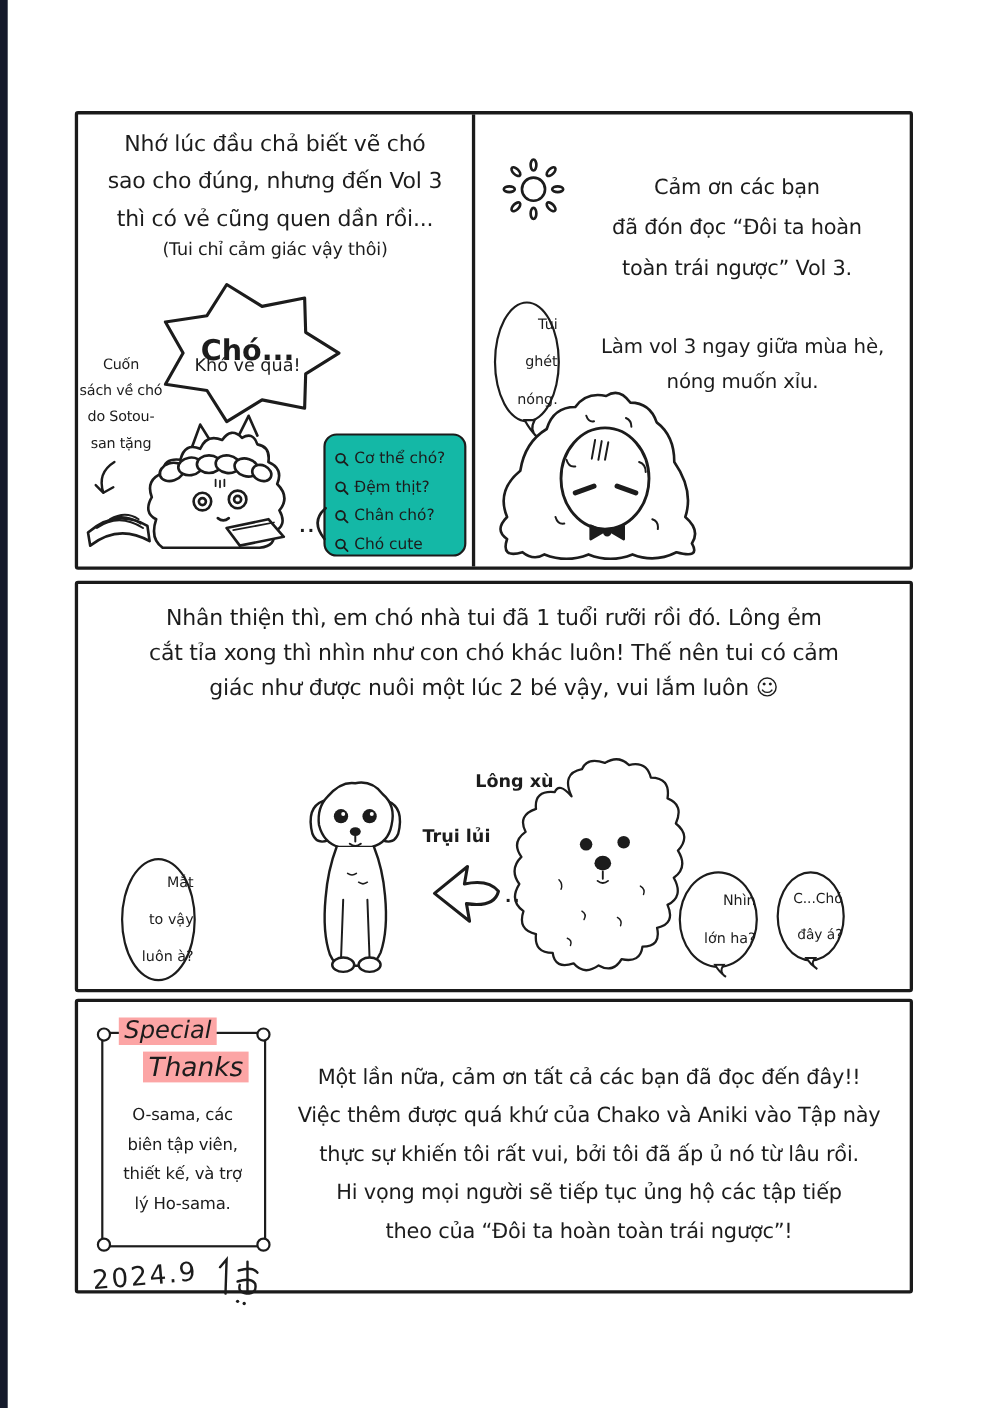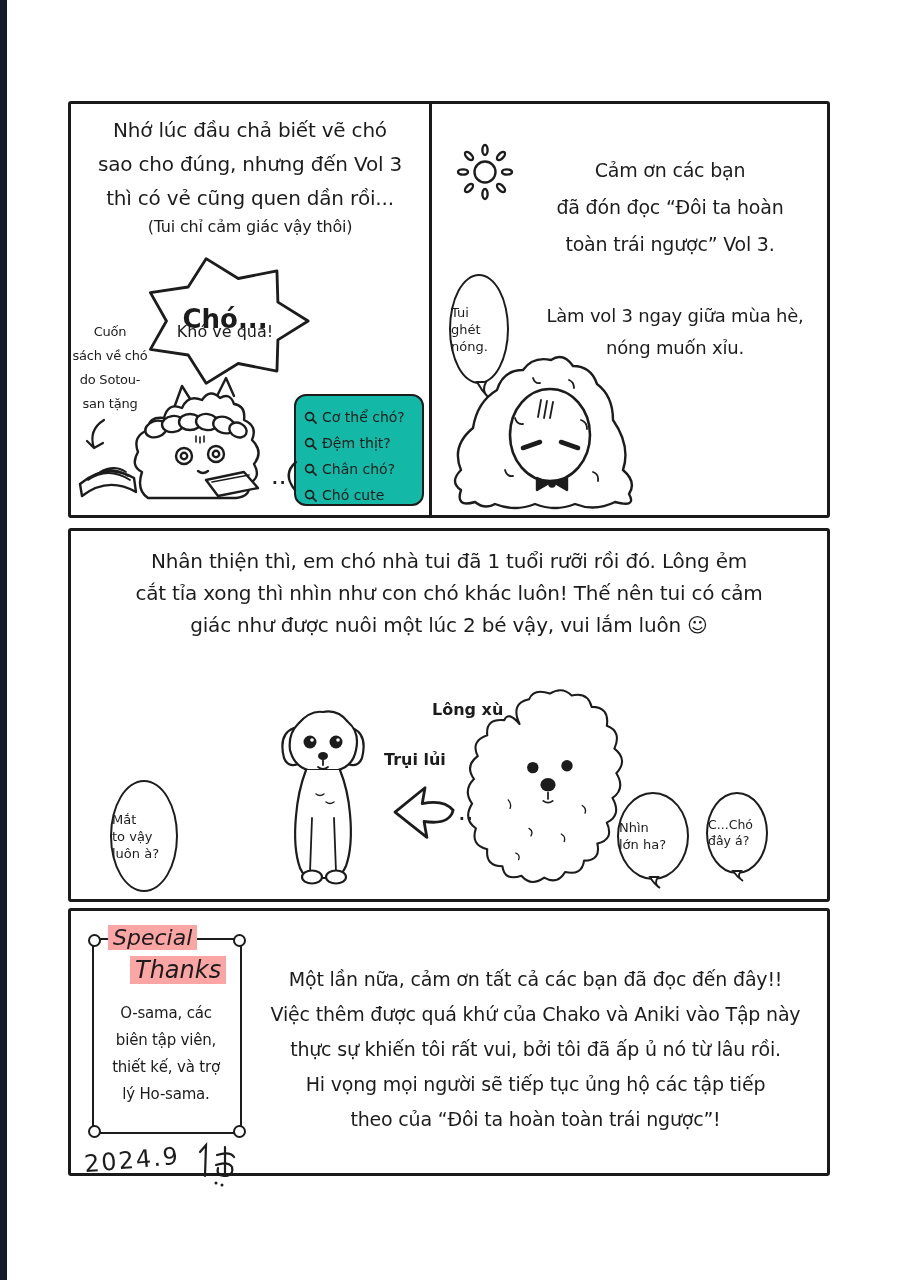--- a/index.html
+++ b/index.html
@@ -5,22 +5,22 @@
   html,body{margin:0;padding:0;background:#fff;}
   .page{position:relative;width:900px;height:1280px;background:#fff;overflow:hidden;
         font-family:"DejaVu Sans",sans-serif;color:#1c1c1c;}
   .edge{position:absolute;background:#151a2b;}
   .panel{position:absolute;border:3px solid #1a1a1a;border-radius:3px;background:#fff;box-sizing:border-box;}
   .divider-v{position:absolute;top:0;bottom:0;width:3px;background:#1a1a1a;}
   .tblock{position:absolute;text-align:center;line-height:1.0;}
   .tblock .line{display:block;white-space:nowrap;}
   .hand{letter-spacing:-0.2px;}
   .bubble{position:absolute;border:2.5px solid #1c1c1c;border-radius:50%;background:#fff;
-          display:flex;flex-direction:column;align-items:flex-start;justify-content:center;
-          text-align:center;box-sizing:border-box;z-index:4;}
+          display:flex;flex-direction:column;align-items:flex-end;justify-content:center;
+          text-align:center;box-sizing:border-box;z-index:4;gap:17px;}
   .bubble .line{white-space:nowrap;display:block;}
   .tailsvg{position:absolute;z-index:5;}
   .sketch{position:absolute;z-index:2;}
   .label-bold{position:absolute;font-weight:bold;white-space:nowrap;z-index:4;}
   .dots{position:absolute;font-weight:bold;letter-spacing:2px;z-index:4;}
   .searchbox{position:absolute;border:2.5px solid #1c1c1c;border-radius:12px;background:#14b8a6;
              box-sizing:border-box;padding:8px 6px 6px 8px;z-index:4;}
   .searchrow{display:flex;align-items:center;gap:5px;height:26px;font-size:14px;white-space:nowrap;}
   .burst-wrap{position:absolute;z-index:3;}
   .burst-text{position:absolute;width:100%;text-align:center;}

